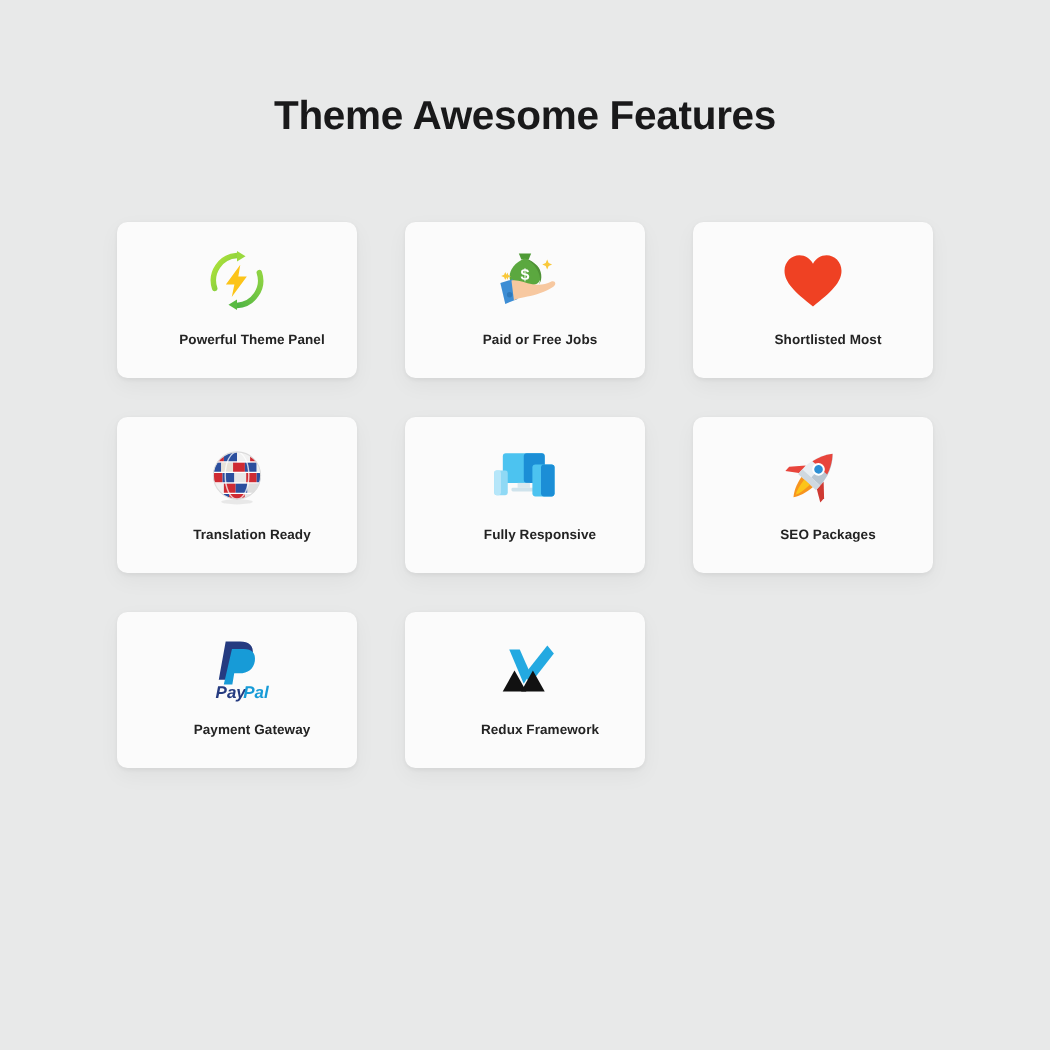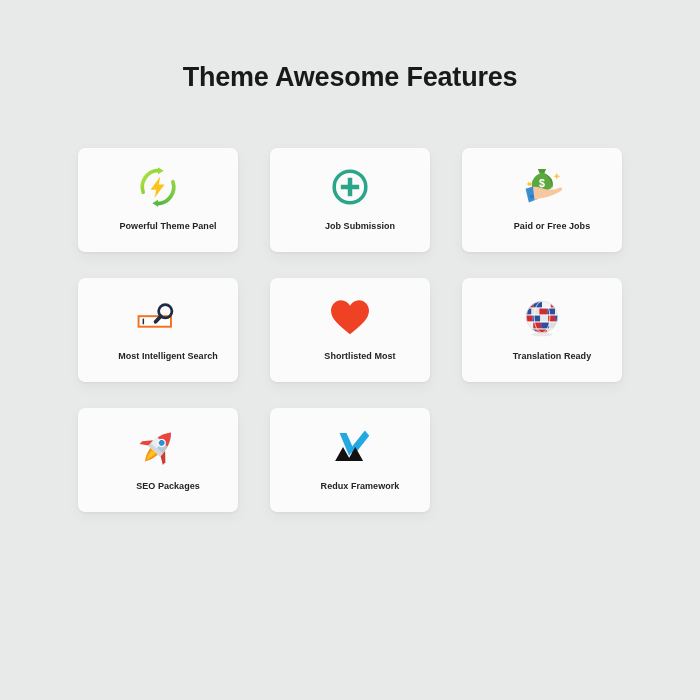--- a/index.html
+++ b/index.html
@@ -98,59 +98,39 @@
           <path d="M24 5 A19 19 0 0 0 7 30" fill="none" stroke="url(#g1)" stroke-width="4.2" stroke-linecap="round"></path>
           <path d="M24 43 A19 19 0 0 0 41 18" fill="none" stroke="url(#g2)" stroke-width="4.2" stroke-linecap="round"></path>
           <polygon points="24,1.5 24,9.5 30.5,5.5" fill="#9ad93e"></polygon>
           <polygon points="24,46.5 24,38.5 17.5,42.5" fill="#59bb42"></polygon>
           <polygon points="26.5,12 15.5,27 22,27 20,36.5 31.5,21 25,21" fill="#fcc419"></polygon>
         </svg>
       </div>
       <div class="card-label">Powerful Theme Panel</div>
     </div>
 
-    <div class="card">
-      <div class="icon-wrap">
-        <svg width="40" height="40" viewBox="0 0 48 48">
-          <circle cx="24" cy="24" r="19" fill="none" stroke="#2aa58a" stroke-width="4.2"></circle>
-          <path d="M24 13 L24 35 M13 24 L35 24" stroke="#2aa58a" stroke-width="5.4" stroke-linecap="butt"></path>
-        </svg>
-      </div>
-      <div class="card-label">Job Submission</div>
-    </div>
 
     <div class="card">
       <div class="icon-wrap">
         <svg width="46" height="42" viewBox="0 0 56 50">
           <path d="M25 8 L23 3 L33 3 L31 8 Z" fill="#4e9a35"></path>
           <path d="M28 7 C18 11 14 19 16 25 C18 31 38 31 40 25 C42 19 38 11 28 7 Z" fill="#5ba83f"></path>
           <path d="M28 7 C34 10 38 15 39.5 20 C41 25 40 28 38 29.5 C41 27 42.5 22 40 16 C38 12 33 8.5 28 7 Z" fill="#4e9135"></path>
           <text x="28" y="25" font-family="Liberation Sans, sans-serif" font-size="13" font-weight="bold" fill="#ffffff" text-anchor="middle">$</text>
           <path d="M8 27 L18 24 L22 40 L12 44 Z" fill="#3d8dd4"></path>
           <path d="M17 25 C22 24 28 27 34 28 C40 29 45 28 49 26 C52.5 24.5 54 28 51 30 C45 34 36 37 30 38 C25 39 21 40 19 41 Z" fill="#f7c8a0"></path>
           <circle cx="15.5" cy="36.5" r="2.2" fill="#2f79bb"></circle>
           <path d="M6 22 l1.4 3.3 3.3 1.4 -3.3 1.4 -1.4 3.3 -1.4 -3.3 -3.3 -1.4 3.3 -1.4 Z" fill="#f9c83a" transform="translate(5,0) scale(0.62) translate(8,8)"></path>
           <path d="M46 8 l1.2 2.8 2.8 1.2 -2.8 1.2 -1.2 2.8 -1.2 -2.8 -2.8 -1.2 2.8 -1.2 Z" fill="#f9c83a"></path>
           <path d="M12 18 l1 2.3 2.3 1 -2.3 1 -1 2.3 -1 -2.3 -2.3 -1 2.3 -1 Z" fill="#f9c83a"></path>
         </svg>
       </div>
       <div class="card-label">Paid or Free Jobs</div>
     </div>
 
-    <div class="card">
-      <div class="icon-wrap">
-        <svg width="46" height="34" viewBox="0 0 56 42">
-          <rect x="4" y="20" width="40" height="13" fill="#ffffff" stroke="#f2711c" stroke-width="2.4"></rect>
-          <rect x="9" y="23" width="1.8" height="7" fill="#1f2a44"></rect>
-          <circle cx="37" cy="14" r="8.2" fill="none" stroke="#1f2a44" stroke-width="3.4"></circle>
-          <path d="M31.5 20 L25 27" stroke="#1f2a44" stroke-width="4.6" stroke-linecap="round"></path>
-        </svg>
-      </div>
-      <div class="card-label">Most Intelligent Search</div>
-    </div>
 
 
     <div class="card">
       <div class="icon-wrap">
         <svg width="42" height="38" viewBox="0 0 48 44">
           <path d="M24 42 C10 31 2 23.5 2 14.5 C2 7.5 7.5 2.5 13.5 2.5 C18 2.5 21.8 5 24 9 C26.2 5 30 2.5 34.5 2.5 C40.5 2.5 46 7.5 46 14.5 C46 23.5 38 31 24 42 Z" fill="#ef4123"></path>
         </svg>
       </div>
       <div class="card-label">Shortlisted Most</div>
     </div>
@@ -192,20 +172,35 @@
             <path d="M4 37.6 h40" stroke="#ffffff" stroke-width="1.1" fill="none"></path>
             <ellipse cx="24" cy="24" rx="9" ry="18" fill="none" stroke="#ffffff" stroke-width="1.1" opacity="0.75"></ellipse>
           </g>
           <circle cx="24" cy="24" r="18" fill="none" stroke="#dcdcdc" stroke-width="0.8"></circle>
           <ellipse cx="24" cy="44" rx="12" ry="2" fill="#d8d8d8" opacity="0.55"></ellipse>
         </svg>
       </div>
       <div class="card-label">Translation Ready</div>
     </div>
 
+    <div class="card">
+      <div class="icon-wrap">
+        <svg width="46" height="38" viewBox="0 0 56 46">
+          <rect x="10" y="5" width="34" height="24" rx="2.5" fill="#4cc3f0"></rect>
+          <rect x="27" y="5" width="17" height="24" rx="2.5" fill="#1b8ed6"></rect>
+          <rect x="22" y="29" width="10" height="4" fill="#d9e8ef"></rect>
+          <rect x="17" y="33" width="20" height="3" rx="1.2" fill="#cfe3ec"></rect>
+          <rect x="3" y="19" width="11" height="20" rx="2" fill="#8fd9f5"></rect>
+          <rect x="3" y="19" width="5.5" height="20" rx="2" fill="#b6e6f9"></rect>
+          <rect x="34" y="14" width="18" height="26" rx="2.5" fill="#4cc3f0"></rect>
+          <rect x="41" y="14" width="11" height="26" rx="2.5" fill="#1b8ed6"></rect>
+        </svg>
+      </div>
+      <div class="card-label">Fully Responsive</div>
+    </div>
 
     <div class="card">
       <div class="icon-wrap">
         <svg width="44" height="44" viewBox="0 0 52 52">
           <g transform="rotate(42 26 26)">
             <path d="M26 3 C33 10 35.5 20 35.5 28 L16.5 28 C16.5 20 19 10 26 3 Z" fill="#e9eef3"></path>
             <path d="M26 3 C33 10 35.5 20 35.5 28 L26 28 Z" fill="#b9c6d1"></path>
             <path d="M26 3 C30 7.5 32.5 13 33.8 18 L18.2 18 C19.5 13 22 7.5 26 3 Z" fill="#e8453c"></path>
             <circle cx="26" cy="19.5" r="5" fill="#ffffff"></circle>
             <circle cx="26" cy="19.5" r="3.4" fill="#2d8fd4"></circle>
@@ -213,20 +208,31 @@
             <path d="M35.5 24 L44.5 33.5 L44.5 38 L35.5 32 Z" fill="#cf3a33"></path>
             <rect x="16.5" y="28" width="19" height="5" fill="#cfd8e0"></rect>
             <path d="M20 33 C21 40 23 45 26 49 C29 45 31 40 32 33 Z" fill="#f7941e"></path>
             <path d="M23 33 C23.5 39 24.5 43.5 26 46.5 C27.5 43.5 28.5 39 29 33 Z" fill="#fcc419"></path>
           </g>
         </svg>
       </div>
       <div class="card-label">SEO Packages</div>
     </div>
 
+    <div class="card">
+      <div class="icon-wrap">
+        <svg width="52" height="44" viewBox="0 0 62 52">
+          <path d="M22 3 h11.5 c7 0 11 3.6 10 10.2 c-1 7 -6.2 10.6 -13.4 10.6 h-4.6 l-1.6 9.6 h-7.4 Z" fill="#253b80"></path>
+          <path d="M27 9 h9.5 c6.2 0 9.6 3.4 8.7 9.4 c-0.9 6.4 -5.6 9.8 -12.2 9.8 h-4.2 l-1.5 9 h-6.8 Z" fill="#179bd7"></path>
+          <text x="14" y="48" font-family="Liberation Sans, sans-serif" font-size="13.5" font-weight="bold" font-style="italic" fill="#253b80">Pay</text>
+          <text x="36" y="48" font-family="Liberation Sans, sans-serif" font-size="13.5" font-weight="bold" font-style="italic" fill="#179bd7">Pal</text>
+        </svg>
+      </div>
+      <div class="card-label">Payment Gateway</div>
+    </div>
 
     <div class="card">
       <div class="icon-wrap">
         <svg width="42" height="42" viewBox="0 0 48 48">
           <path d="M12 8 L20 8 L28 26 L23 34 Z" fill="#23a9e1"></path>
           <path d="M41 5 L46 11 L28 34 L23.5 27 Z" fill="#23a9e1"></path>
           <path d="M16 24 L25 40 L7 40 Z" fill="#111111"></path>
           <path d="M30 24 L39 40 L21 40 Z" fill="#111111"></path>
         </svg>
       </div>

